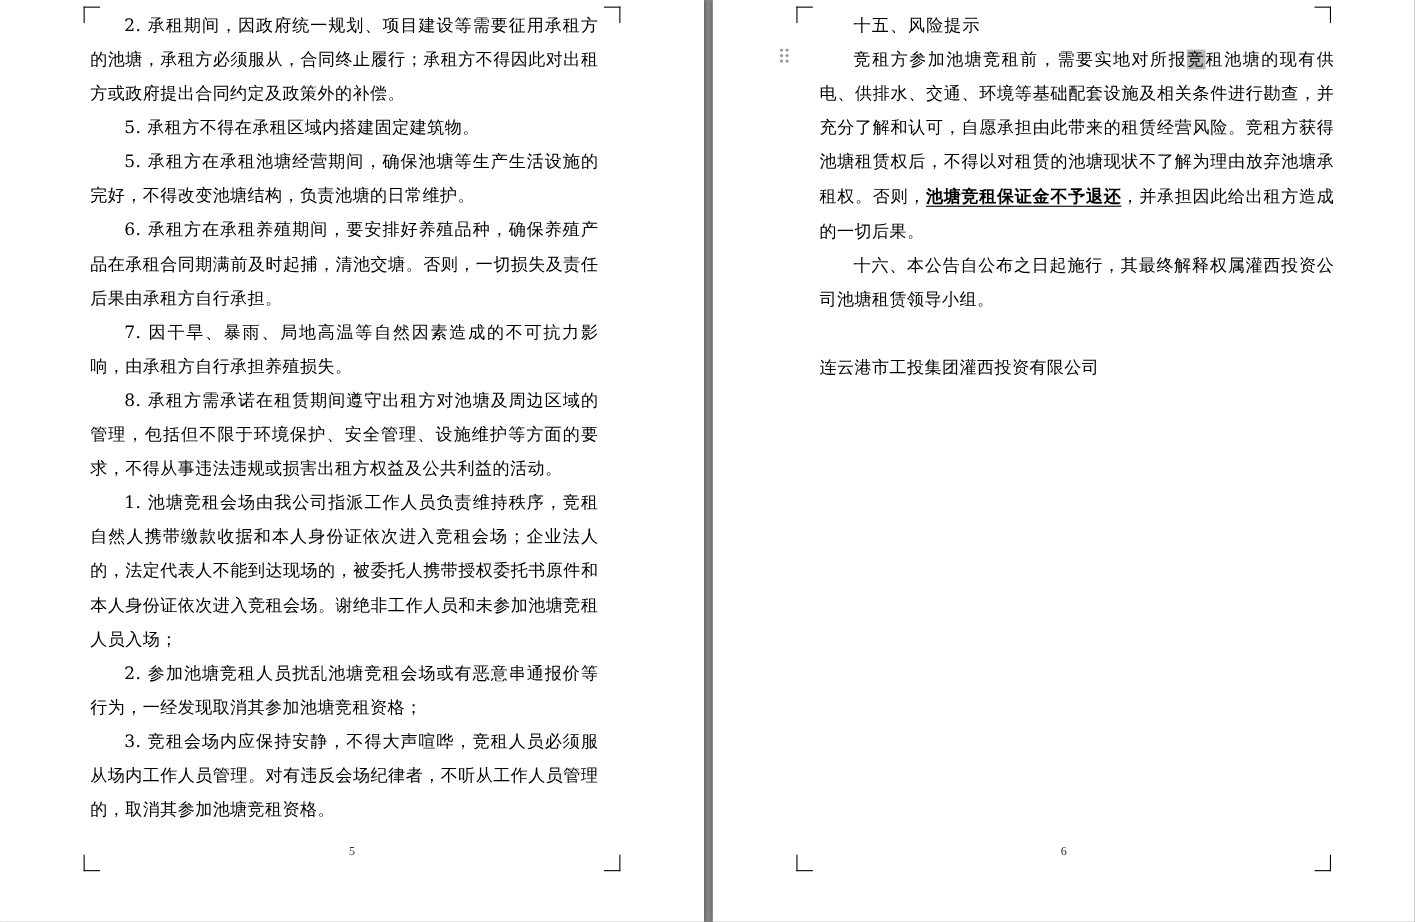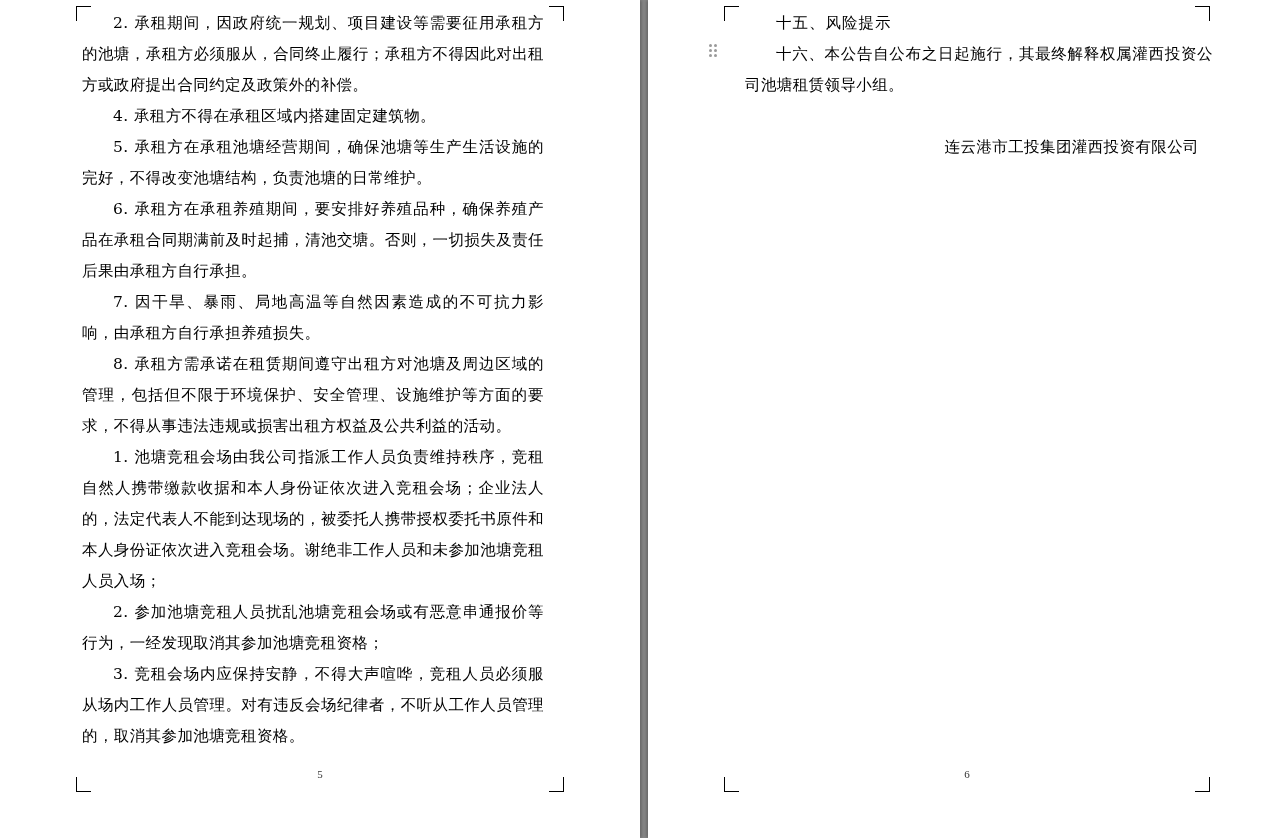--- a/index.html
+++ b/index.html
@@ -77,21 +77,21 @@
     text-indent: 2em;
     letter-spacing: 0.4px;
   }
   p.heading {
     text-indent: 2em;
     font-weight: normal;
     letter-spacing: 1px;
   }
   p.right-align {
     text-indent: 0;
-    text-align: right;
+    text-align: left;
     padding-right: 14px;
   }
   p.sign {
     text-indent: 0;
     text-align: right;
     padding-right: 22px;
   }
   .u-bold {
     font-weight: bold;
     text-decoration: underline;
@@ -143,21 +143,21 @@
   <div class="edge-left"></div>
 
   <div class="page page-left">
     <div class="mark tl" style="left:76px; top:6px;"></div>
     <div class="mark tr" style="right:76px; top:6px;"></div>
     <div class="mark bl" style="left:76px; bottom:46px;"></div>
     <div class="mark br" style="right:76px; bottom:46px;"></div>
 
     <div class="content content-left">
       <p>2. 承租期间，因政府统一规划、项目建设等需要征用承租方的池塘，承租方必须服从，合同终止履行；承租方不得因此对出租方或政府提出合同约定及政策外的补偿。</p>
-      <p>4. 承租方不得在承租区域内搭建固定建筑物。</p>
+      <p>5. 承租方不得在承租区域内搭建固定建筑物。</p>
       <p>5. 承租方在承租池塘经营期间，确保池塘等生产生活设施的完好，不得改变池塘结构，负责池塘的日常维护。</p>
       <p>6. 承租方在承租养殖期间，要安排好养殖品种，确保养殖产品在承租合同期满前及时起捕，清池交塘。否则，一切损失及责任后果由承租方自行承担。</p>
       <p>7. 因干旱、暴雨、局地高温等自然因素造成的不可抗力影响，由承租方自行承担养殖损失。</p>
       <p>8. 承租方需承诺在租赁期间遵守出租方对池塘及周边区域的管理，包括但不限于环境保护、安全管理、设施维护等方面的要求，不得从事违法违规或损害出租方权益及公共利益的活动。</p>
       <p>1. 池塘竞租会场由我公司指派工作人员负责维持秩序，竞租自然人携带缴款收据和本人身份证依次进入竞租会场；企业法人的，法定代表人不能到达现场的，被委托人携带授权委托书原件和本人身份证依次进入竞租会场。谢绝非工作人员和未参加池塘竞租人员入场；</p>
       <p>2. 参加池塘竞租人员扰乱池塘竞租会场或有恶意串通报价等行为，一经发现取消其参加池塘竞租资格；</p>
       <p>3. 竞租会场内应保持安静，不得大声喧哗，竞租人员必须服从场内工作人员管理。对有违反会场纪律者，不听从工作人员管理的，取消其参加池塘竞租资格。</p>
     </div>
 
     <div class="page-number">5</div>
@@ -169,20 +169,21 @@
     <div class="mark tl" style="left:76px; top:6px;"></div>
     <div class="mark tr" style="right:76px; top:6px;"></div>
     <div class="mark bl" style="left:76px; bottom:46px;"></div>
     <div class="mark br" style="right:76px; bottom:46px;"></div>
 
     <div class="page-number">6</div>
   </div>
 
   <div class="content content-right">
     <p class="heading">十五、风险提示</p>
+    <p><span>竞租方参加池塘竞租前，需要实地对所报</span><span class="cursor-sel">竞</span><span>租池塘的现有供电、供排水、交通、环境等基础配套设施及相关条件进行勘查，并充分了解和认可，自愿承担由此带来的租赁经营风险。竞租方获得池塘租赁权后，不得以对租赁的池塘现状不了解为理由放弃池塘承租权。否则，</span><span class="u-bold">池塘竞租保证金不予退还</span><span>，并承担因此给出租方造成的一切后果。</span></p>
     <p>十六、本公告自公布之日起施行，其最终解释权属灌西投资公司池塘租赁领导小组。</p>
     <p style="height:31px"></p>
     <p class="right-align">连云港市工投集团灌西投资有限公司</p>
   </div>
 
   <div class="drag-handle">
     <i></i>
       <i></i>
       <i></i>
       <i></i>

